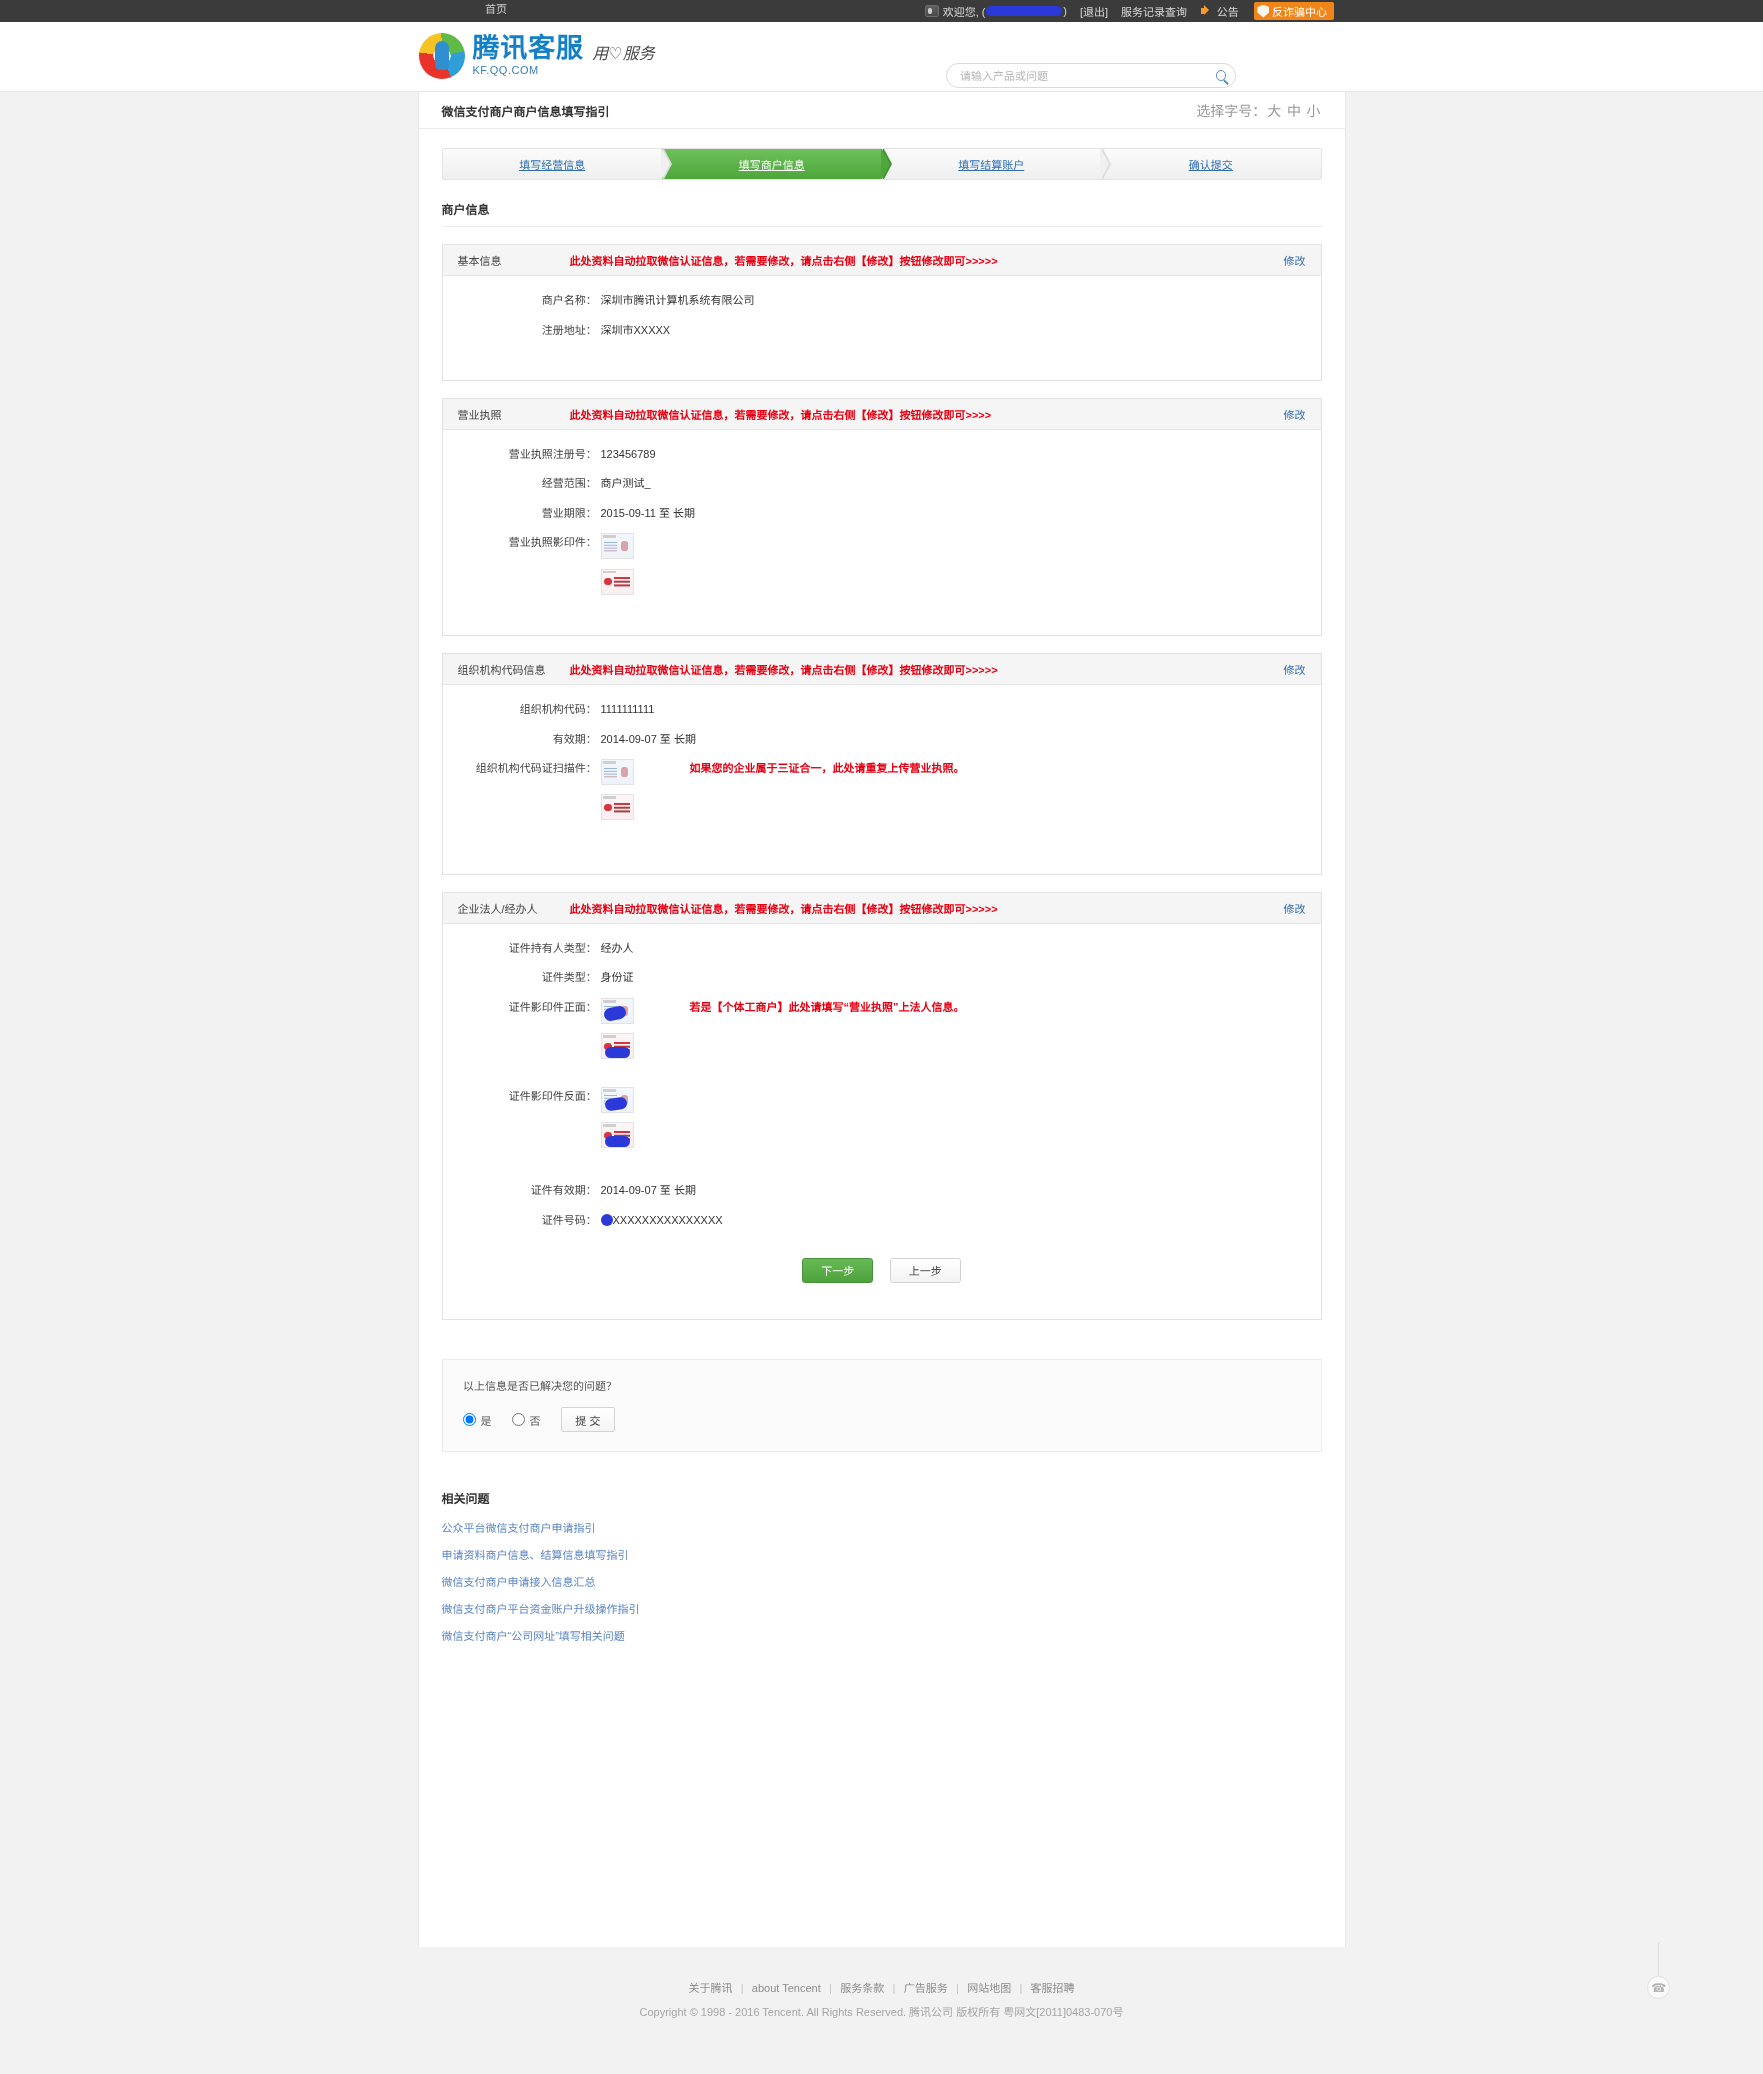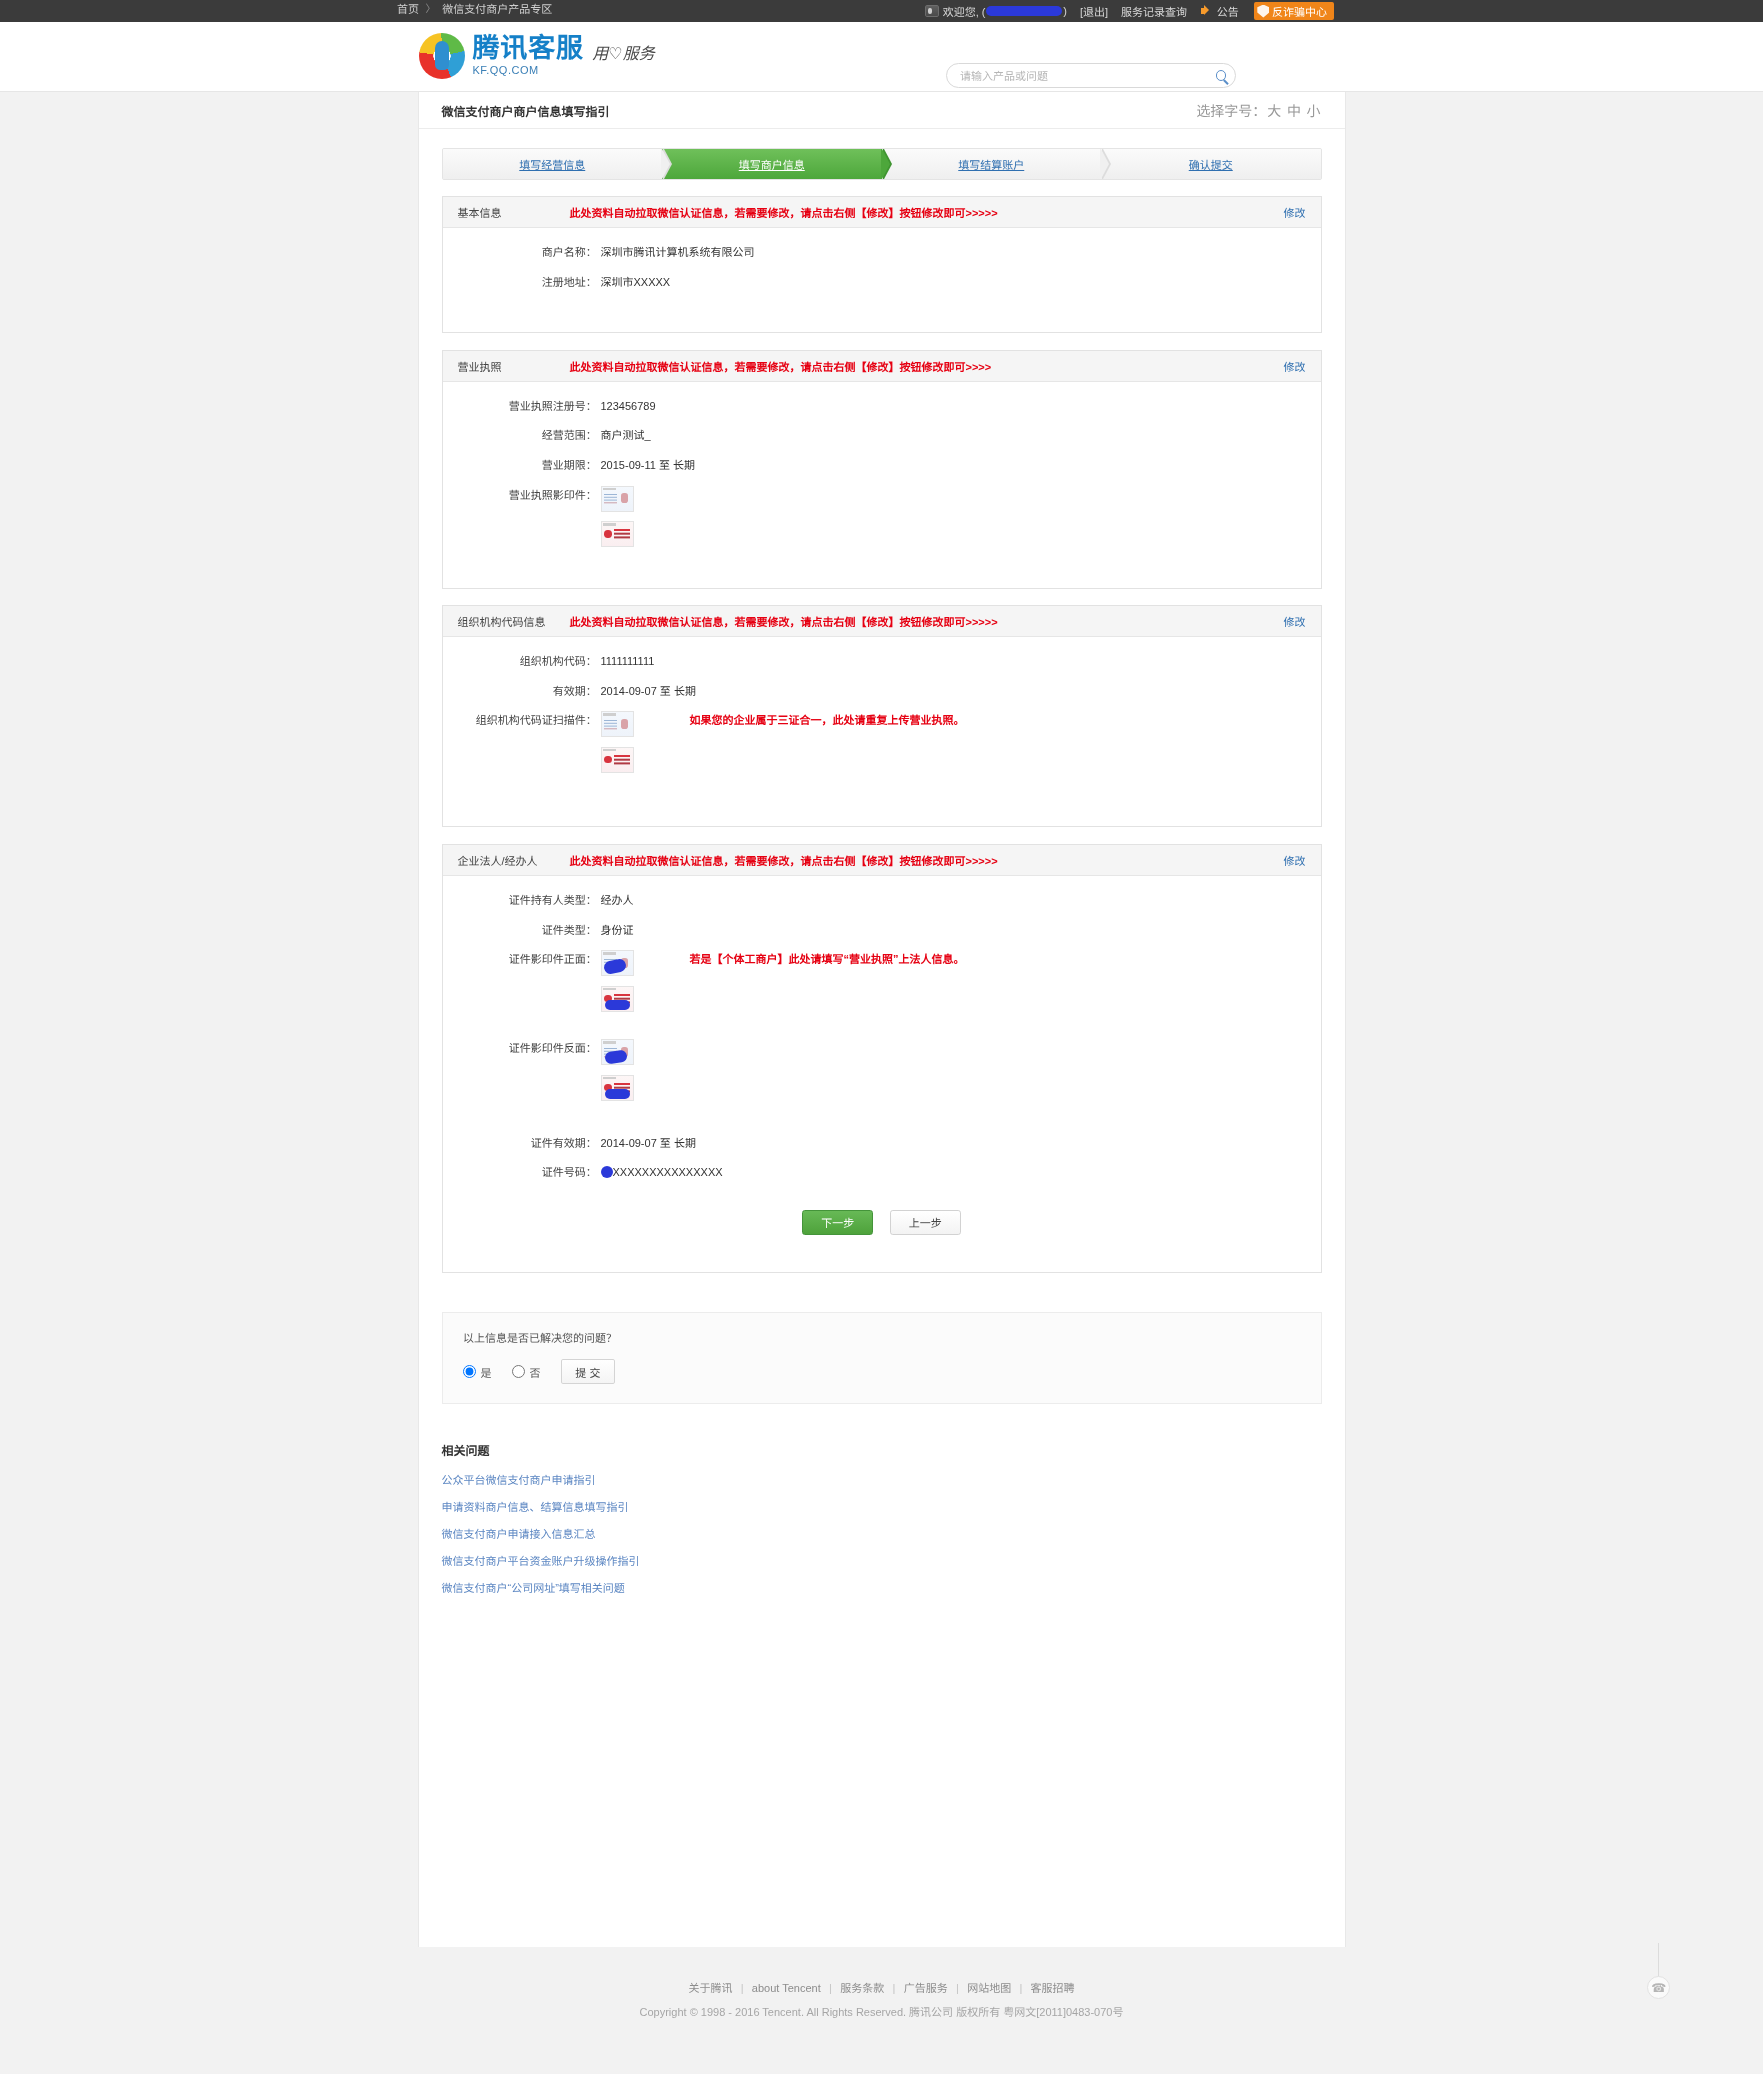--- a/index.html
+++ b/index.html
@@ -19,21 +19,21 @@
     height:22px;
     background:#3b3b3b;
     color:#bfbfbf;
     display:flex;
     align-items:center;
     font-size:11px;
     position:relative;
   }
   .topbar-left{
     position:absolute; left:397px; top:0; height:22px;
-    display:flex; align-items:flex-start; gap:6.5px;
+    display:flex; align-items:flex-end; gap:6.5px;flex-direction:column;
   }
   .topbar-left a{ color:#cfcfcf; text-decoration:none;}
   .topbar-sep{ color:#8a8a8a; font-size:10.2px;}
   .topbar-right{
     position:absolute; left:925px; top:0; height:22px;
     display:flex; align-items:center; gap:0px;
   }
   .tb-item{ display:flex; align-items:center; color:#d8d8d8; text-decoration:none; margin-right:13px; white-space:nowrap;}
   .qq-ico{
     width:14px;height:12px;margin-right:3.7px;
@@ -367,20 +367,21 @@
         <a href="#">填写商户信息</a>
       </div>
     <div class="step">
         <a href="#">填写结算账户</a>
       </div>
     <div class="step">
         <a href="#">确认提交</a>
       </div>
   </div>
 
+  <div class="sec-title">商户信息</div>
 
   <div class="card">
     <div class="card-head">
       <span class="card-head-label">基本信息</span>
       <span class="card-head-note">此处资料自动拉取微信认证信息，若需要修改，请点击右侧【修改】按钮修改即可&gt;&gt;&gt;&gt;&gt;</span>
       <a class="card-head-edit" href="#">修改</a>
     </div>
     <div class="card-body">
       <div class="row">
         <div class="row-label">商户名称：</div>

